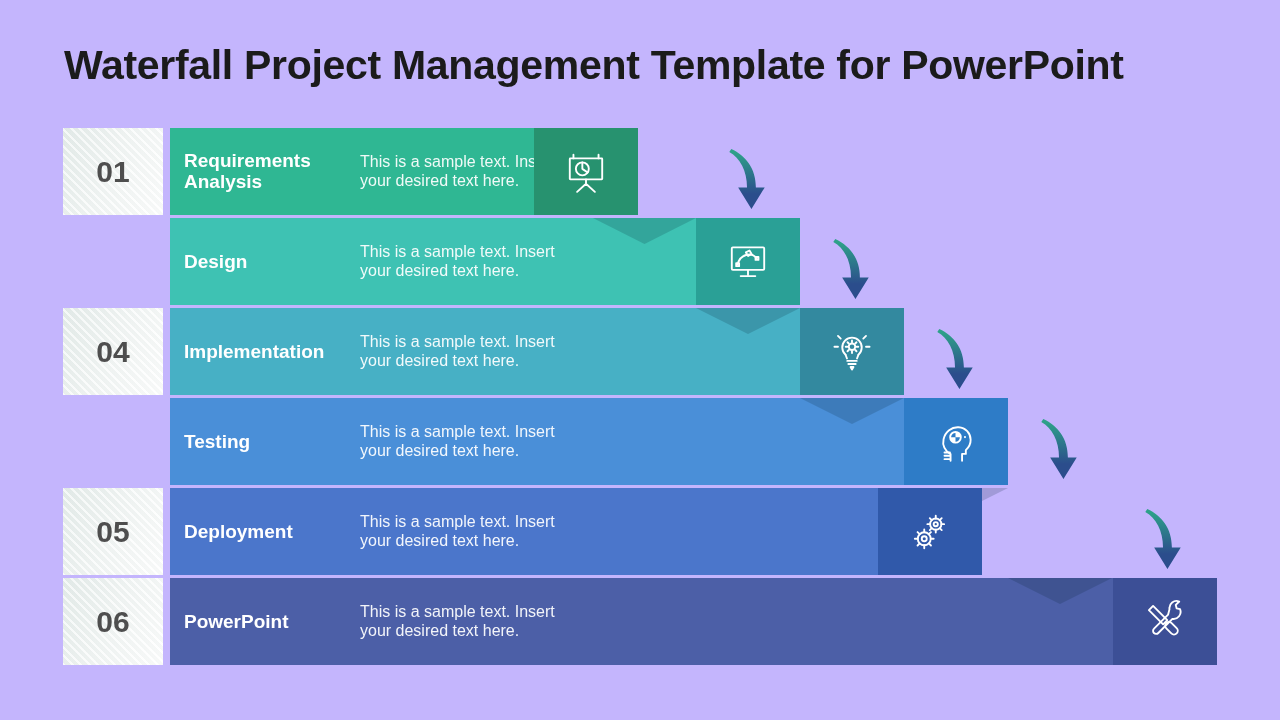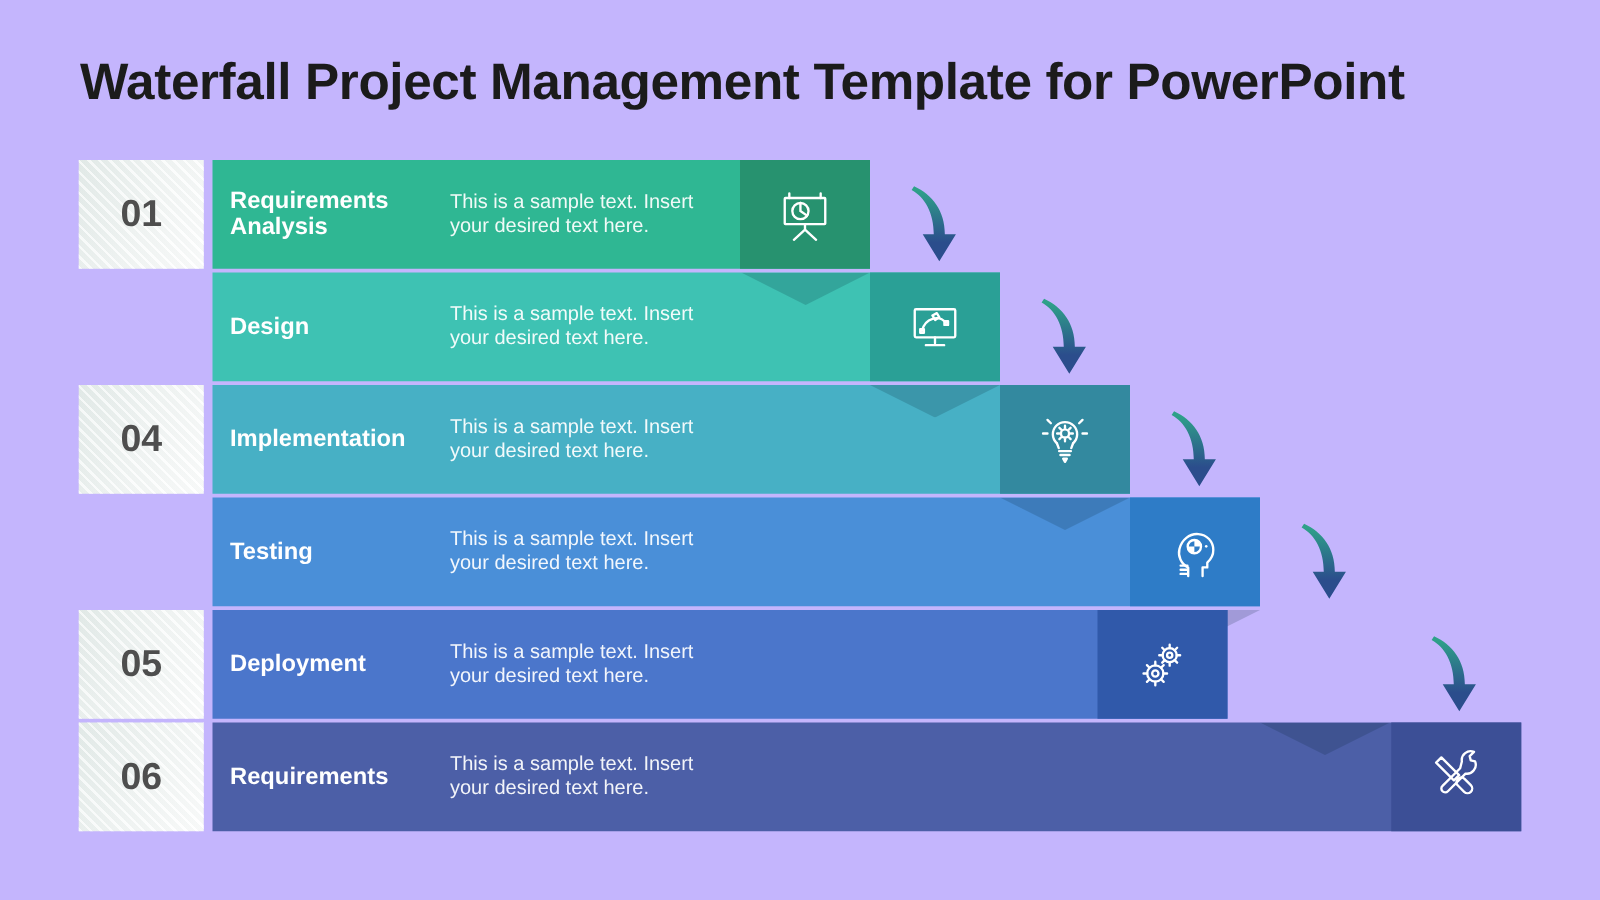--- a/index.html
+++ b/index.html
@@ -8,21 +8,21 @@
   .slide-title{position:absolute;left:64px;top:42px;font-size:41px;font-weight:600;
                color:#1b1b1b;letter-spacing:-0.3px;white-space:nowrap;}
   .diagram{position:absolute;left:63px;top:128px;width:1217px;height:540px;}
   .row{position:absolute;left:0;width:100%;height:87px;}
   .row-1{top:0}.row-2{top:90px}.row-3{top:180px}.row-4{top:270px}.row-5{top:360px}.row-6{top:450px}
   .num{position:absolute;left:0;top:0;width:100px;height:87px;display:flex;align-items:center;
        justify-content:center;font-size:30px;font-weight:700;color:#4e4e4e;
        background-image:repeating-linear-gradient(45deg,rgba(255,255,255,.55) 0 2px,rgba(110,135,128,.05) 2px 6px),
                         linear-gradient(115deg,#e7eeec 0%,#f5f8f7 50%,#ffffff 100%);}
   .bar{position:absolute;left:107px;top:0;height:87px;}
-  .row-1 .bar{width:526px}.row-2 .bar{width:630px}.row-3 .bar{width:734px}
+  .row-1 .bar{width:468px}.row-2 .bar{width:630px}.row-3 .bar{width:734px}
   .row-4 .bar{width:838px}.row-5 .bar{width:812px}.row-6 .bar{width:1047px}
   .bar-label{position:absolute;left:14px;top:50%;transform:translateY(-50%);width:168px;
              color:#ffffff;font-weight:700;font-size:19px;line-height:1.15;}
   .bar-desc{position:absolute;left:190px;top:50%;transform:translateY(-50%);width:250px;
             color:rgba(255,255,255,.93);font-size:16px;line-height:1.23;white-space:pre-line;}
   .icon-box{position:absolute;right:0;top:0;width:104px;height:87px;
             display:flex;align-items:center;justify-content:center;}
   .icon-box svg{width:46px;height:46px;}
   .chevron{position:absolute;top:0;width:104px;height:26px;background:rgba(8,35,48,0.18);
            clip-path:polygon(0 0,100% 0,50% 100%);}
@@ -169,21 +169,21 @@
       </div>
       <svg class="flow-arrow" viewBox="0 0 44 64">
         <path fill="url(#arrowGrad)" d="M5 1 C20 8 30 21 30 40 L21 40 C21 23 14 10 3 4 Z M12 40 L39 40 L25.5 62 Z"></path>
         </svg>
     </div>
 
     <div class="row row-6">
       <div class="num">06</div>
       <div class="bar" style="background-color: rgb(76, 95, 167);">
         <div class="chevron"></div>
-        <div class="bar-label">Requirements</div>
+        <div class="bar-label">PowerPoint</div>
         <div class="bar-desc">This is a sample text. Insert
 your desired text here.</div>
         <div class="icon-box" style="background-color: rgb(60, 79, 150);">
           <svg viewBox="0 0 44 44">
               <g class="ic">
             <path d="M6.6 10.6 L10.6 6.6 L24.2 20.2 L20.2 24.2 Z"></path>
             <rect x="21.2" y="24.4" width="14" height="7.2" rx="3.6" transform="rotate(45 28.2 28)"></rect>
             <path d="M26.3 9.7 A6.8 6.8 0 0 1 35.6 2.4 L32.3 5.7 L33.1 8.9 L36.4 9.7 A6.8 6.8 0 0 1 29.1 19.0 L15.6 32.5 A2.9 2.9 0 1 1 11.5 28.4 L25.0 14.9 Z"></path>
           </g>
             </svg>

